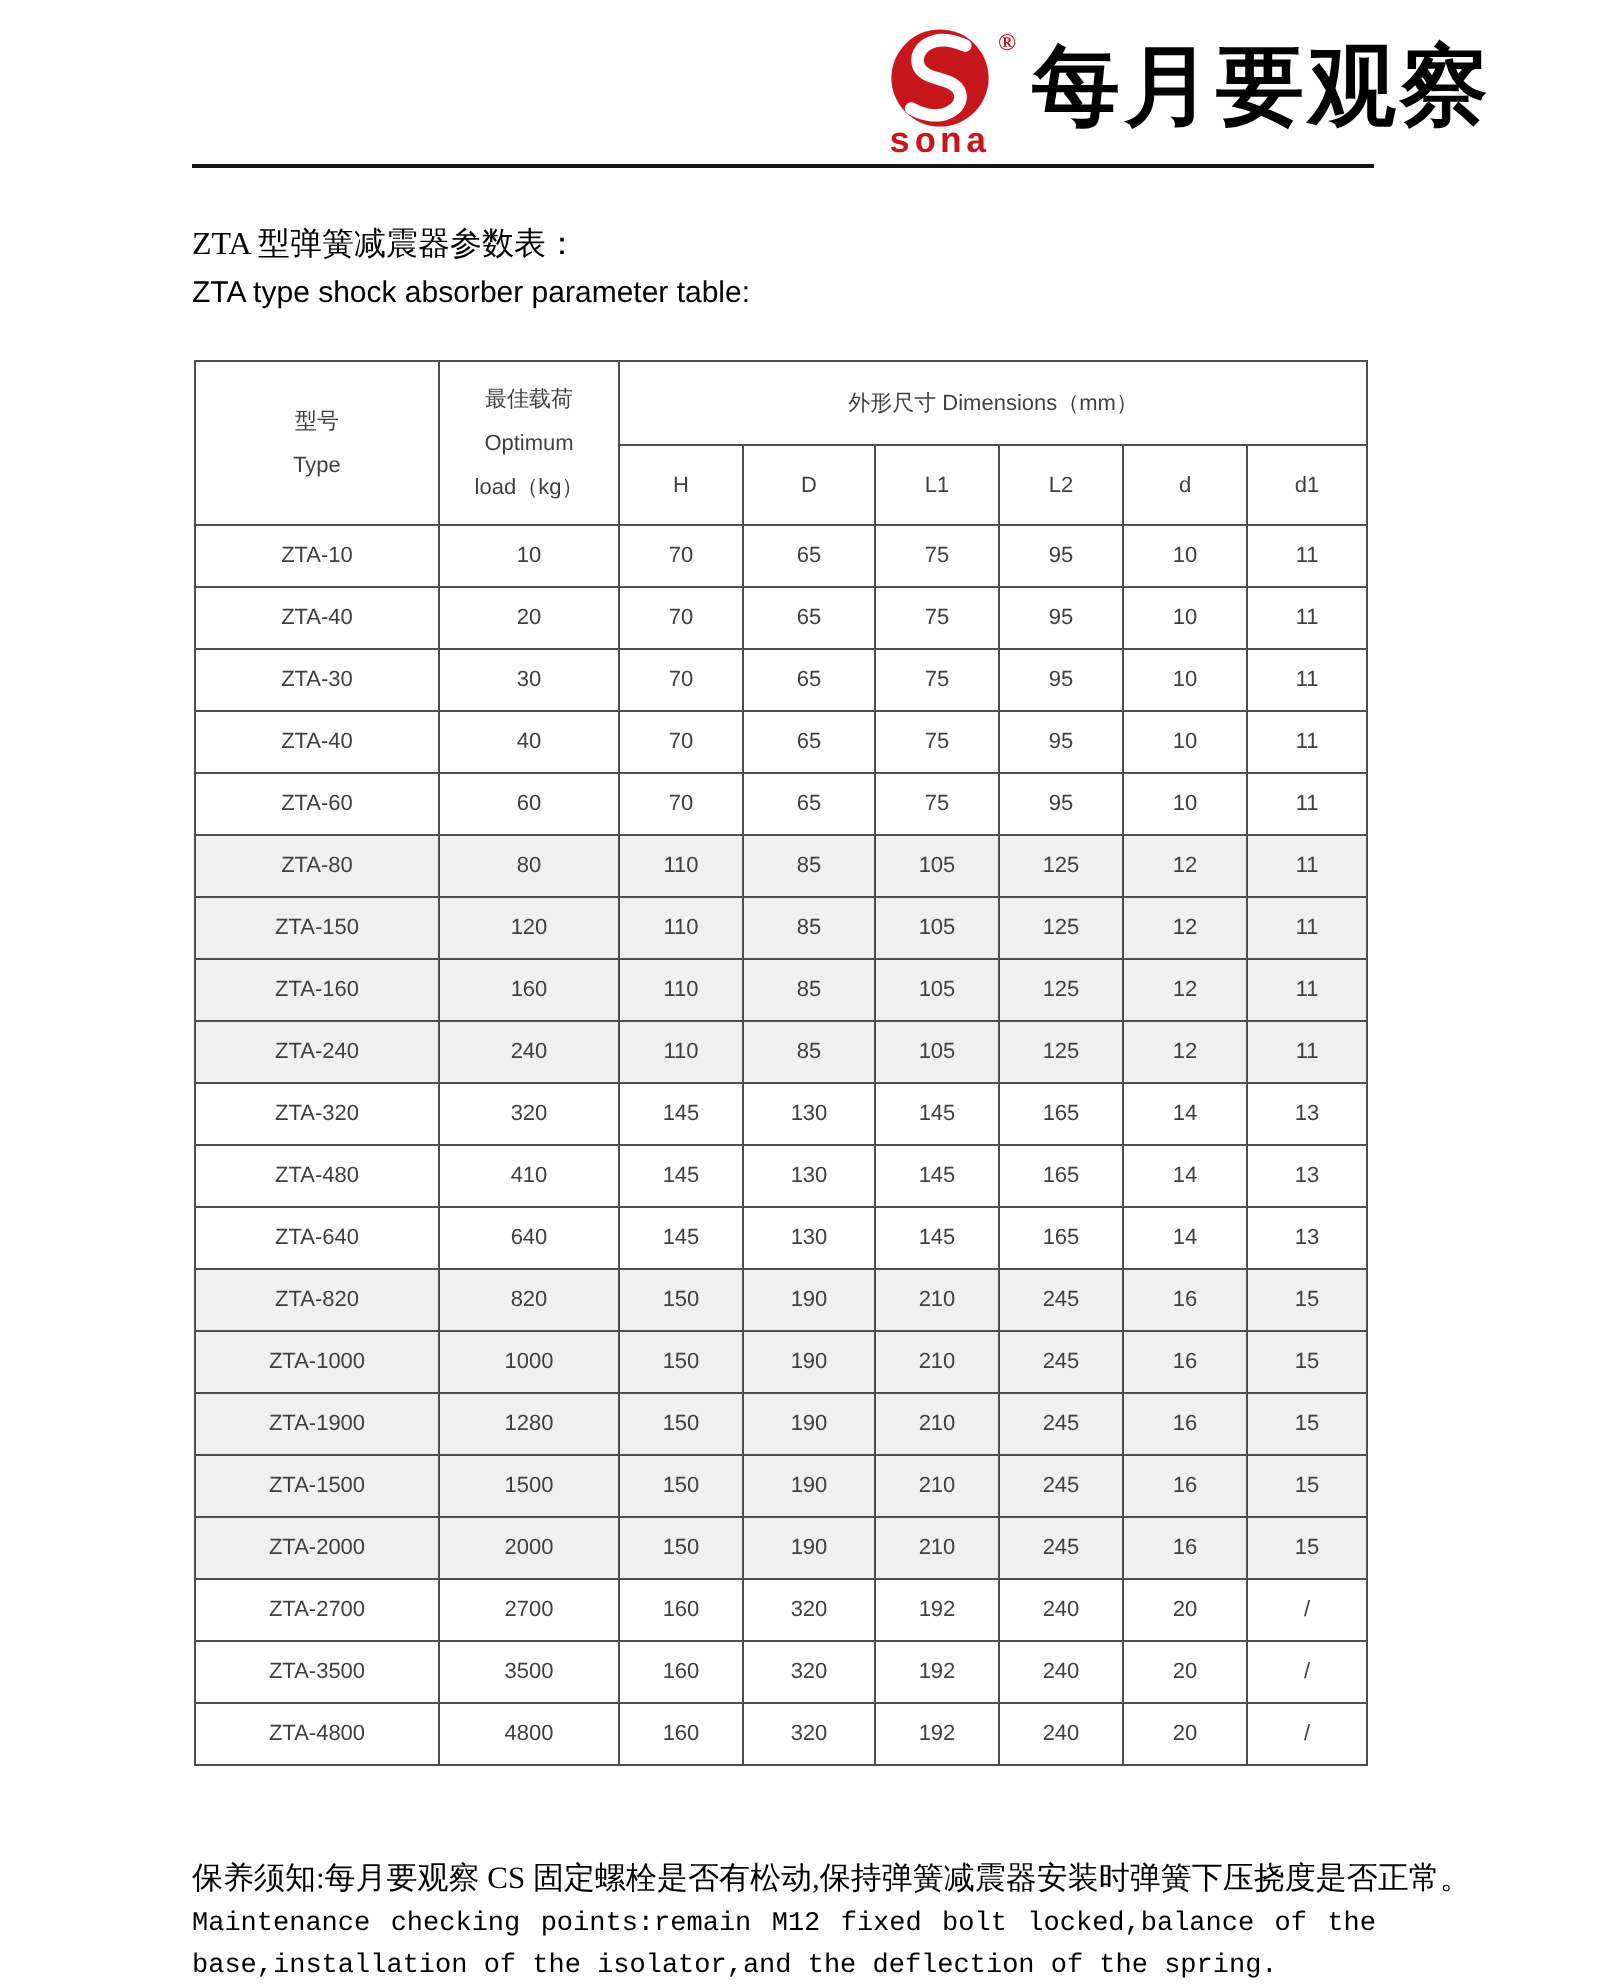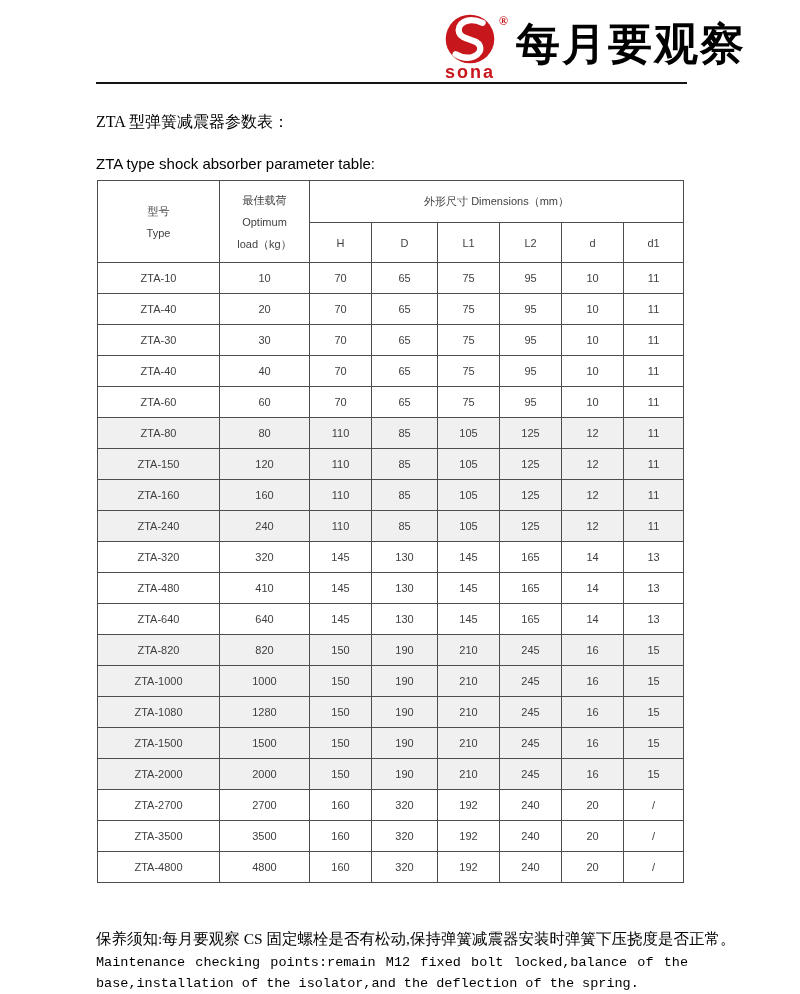--- a/index.html
+++ b/index.html
@@ -20,39 +20,39 @@
   }
   .logo-left { position:relative; width:68px; text-align:center; }
   .logo-left svg { display:block; margin:0 auto; }
   .reg-mark {
     position:absolute; top:2px; right:-4px;
     color:#c8161d; font-size:12px; font-weight:bold;
     font-family:"Liberation Serif", serif;
   }
   .brand-name {
     color:#c8161d; font-weight:bold;
-    font-family:Liberation Sans, sans-serif;
+    font-family:Liberation Mono, monospace;
     font-size:18px; letter-spacing:2px; line-height:1;
     margin-top:-3px;
   }
   .company-cn {
     font-size:44px; font-weight:900; color:#000;
     line-height:1; margin:10px 0 0 12px; letter-spacing:2px;
     font-family:"Liberation Sans", sans-serif;
   }
   .header-rule {
     position:absolute; left:96px; top:82px;
     width:591px; height:2px; background:#141414;
   }
 
   
   .title-block { position:absolute; left:96px; top:112px; }
   .title-cn {
     font-family:"Liberation Serif", serif;
-    font-size:16px; color:#000; margin-bottom:22px;
+    font-size:16px; color:#000; margin-bottom:5px;
   }
   .title-en {
     font-family:"Liberation Sans", sans-serif;
     font-size:15px; font-weight:normal; color:#000;
   }
 
   
   table.param-table {
     position:absolute; left:97px; top:180px;
     width:586px; border-collapse:collapse; table-layout:fixed;
@@ -275,21 +275,21 @@
         <td>ZTA-1000</td>
         <td>1000</td>
         <td>150</td>
         <td>190</td>
         <td>210</td>
         <td>245</td>
         <td>16</td>
         <td>15</td>
       </tr>
       <tr class="shaded">
-        <td>ZTA-1080</td>
+        <td>ZTA-1900</td>
         <td>1280</td>
         <td>150</td>
         <td>190</td>
         <td>210</td>
         <td>245</td>
         <td>16</td>
         <td>15</td>
       </tr>
       <tr class="shaded">
         <td>ZTA-1500</td>

